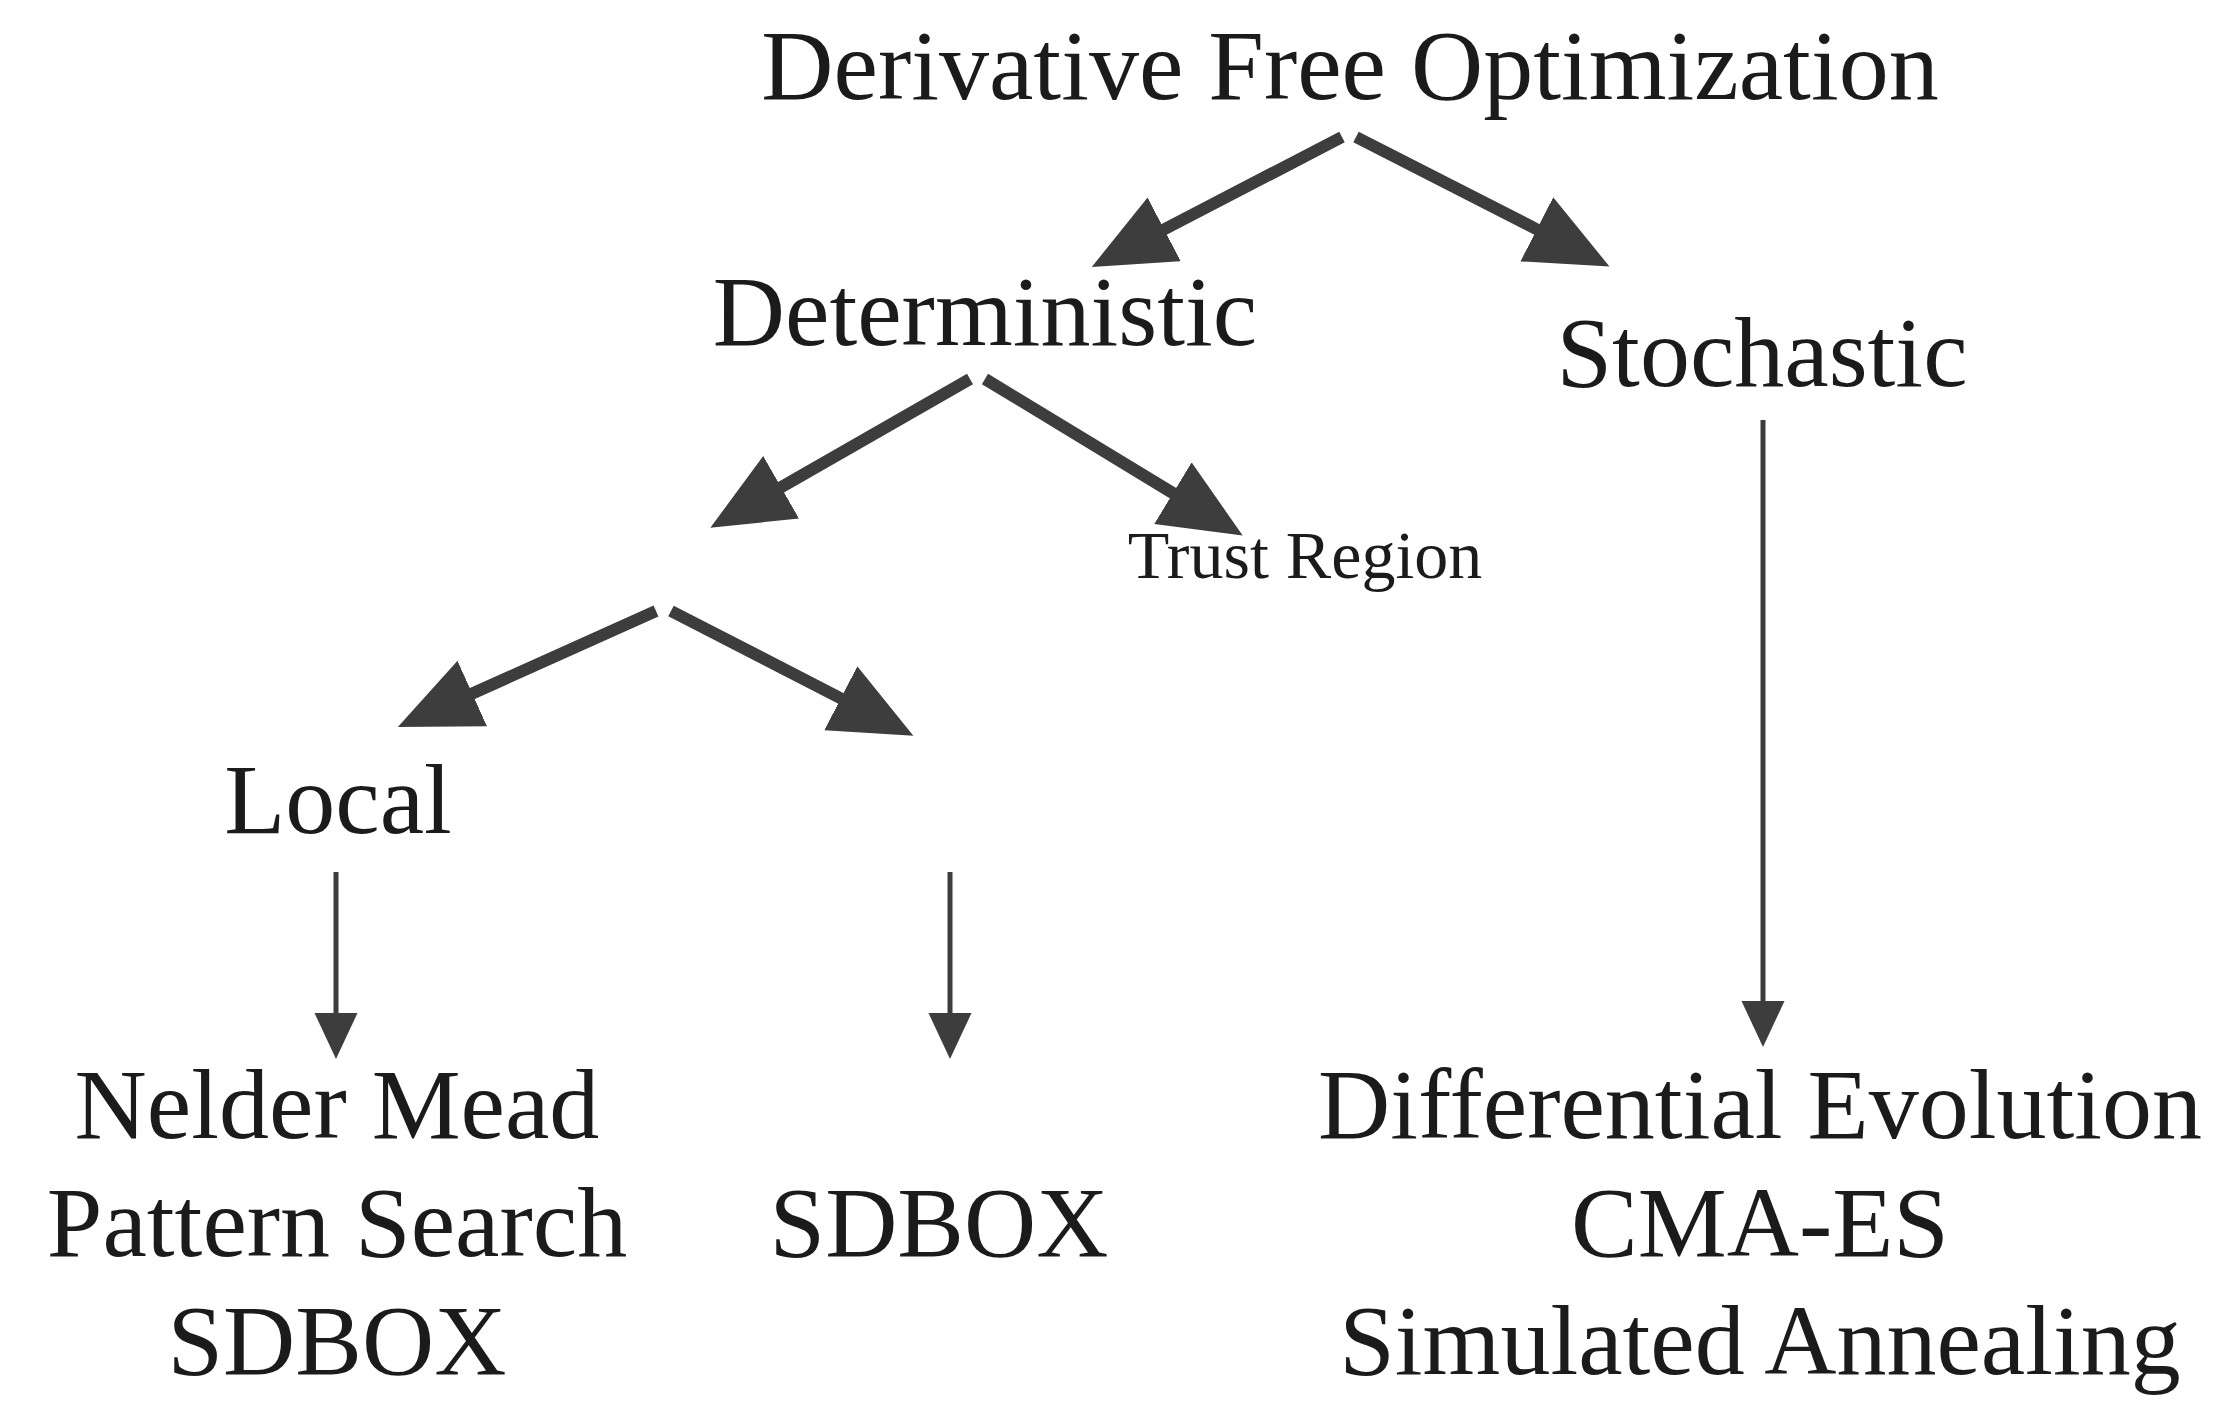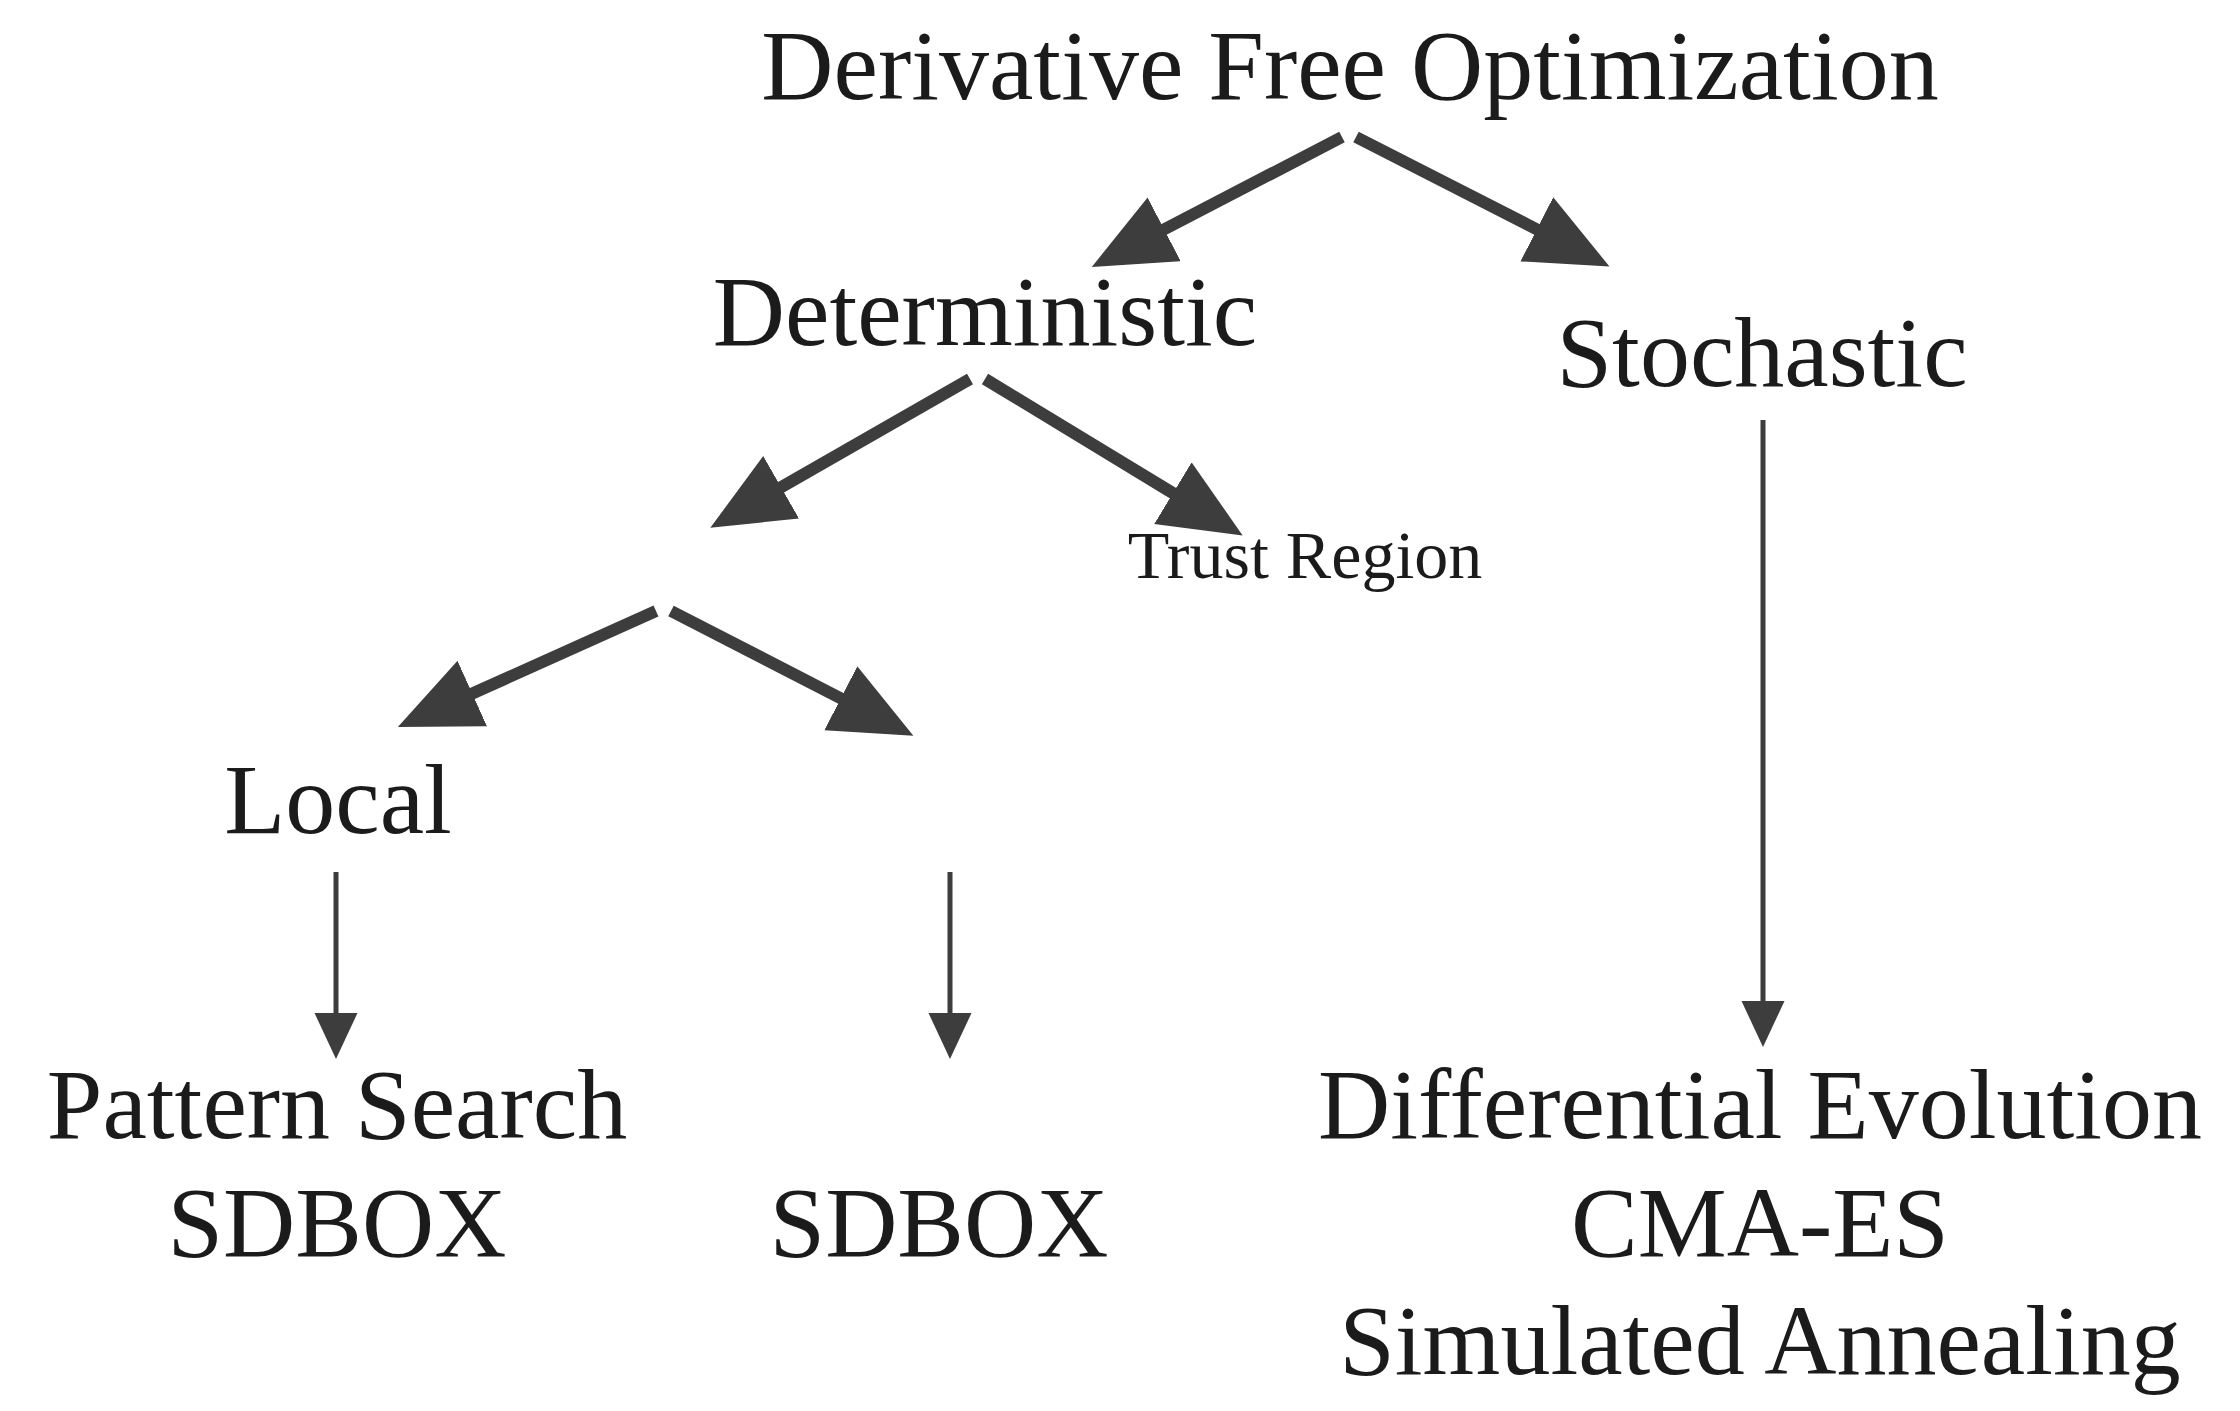--- a/index.html
+++ b/index.html
@@ -80,20 +80,21 @@
   <div class="node" style="left:1350px; top:16px;">Derivative Free Optimization</div>
 
   <div class="node" style="left:985px; top:262px;">Deterministic</div>
   <div class="node" style="left:1762px; top:260px;margin-top:43px;">Stochastic</div>
 
   <div class="node small" style="left:1305px; top:521px;">Trust Region</div>
 
   <div class="node" style="left:338px; top:750px;">Local</div>
 
   <div class="leaf-block" style="left:337px; top:1046px;">
+    <span class="leaf-line">Nelder Mead</span>
     <span class="leaf-line">Pattern Search</span>
     <span class="leaf-line">SDBOX</span>
   </div>
 
   <div class="leaf-block" style="left:939px; top:1164px;">
     <span class="leaf-line">SDBOX</span>
   </div>
 
   <div class="leaf-block" style="left:1760px; top:1046px;">
     <span class="leaf-line">Differential Evolution</span>

